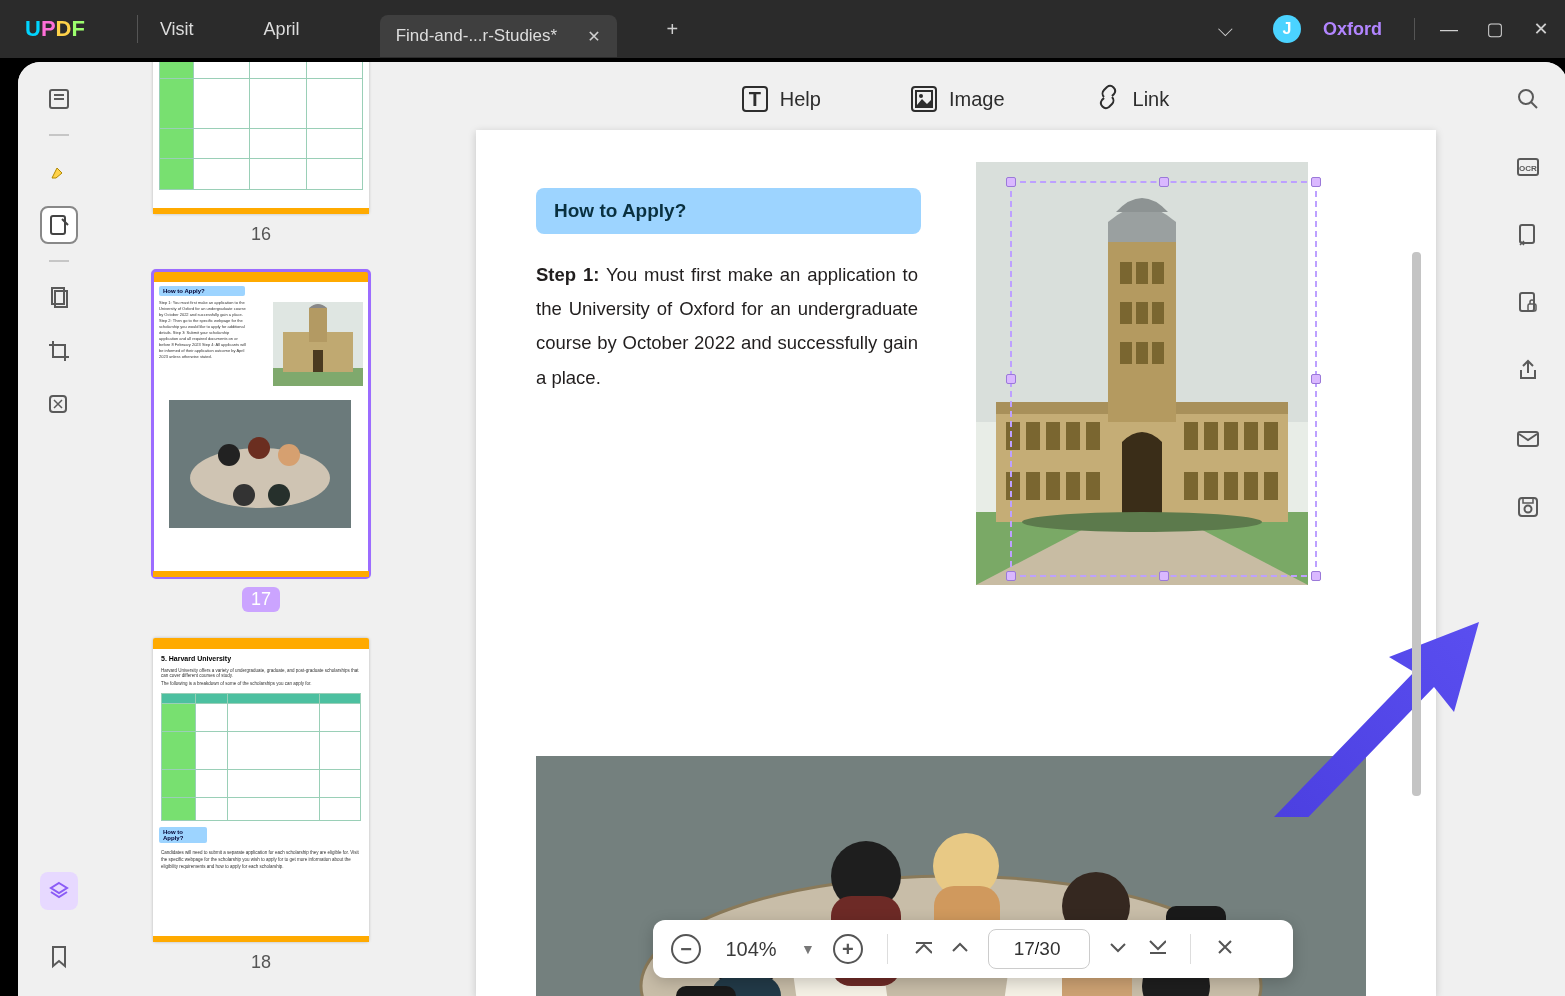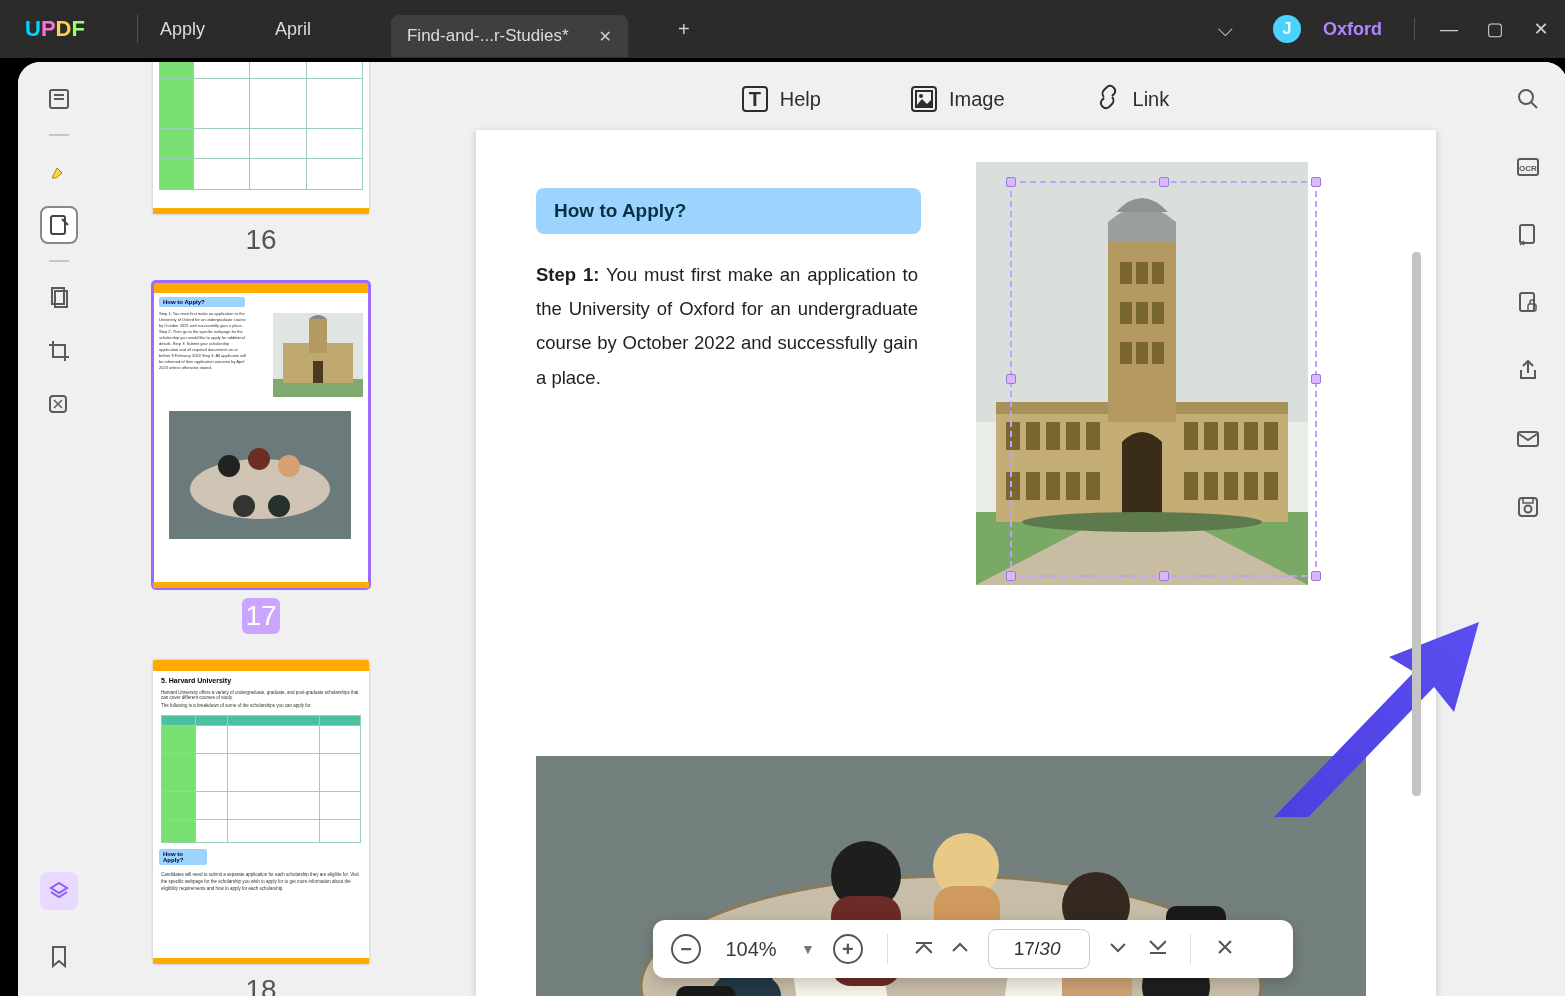--- a/index.html
+++ b/index.html
@@ -111,21 +111,21 @@
     margin: 0 auto;
     background:#fff;
     border-radius:3px;
     box-shadow: 0 0 3px rgba(0,0,0,.25);
     position:relative;
   }
   .thumb.active {
     outline:3px solid #9c6cff;
     outline-offset:-1px;
   }
-  .thumb-number { text-align:center; font-size:28px; color:#555; margin-top:10px; margin-bottom:26px;}
+  .thumb-number { text-align:center; font-size:18px; color:#555; margin-top:10px; margin-bottom:26px;}
   .thumb-number.active {
     background:#cba4ff; color:#fff;
     width:38px; border-radius:6px; margin-left:auto; margin-right:auto;
     padding:2px 0;
   }
   .thumb16 { height:166px; margin-top:-18px; }
   .thumb17 { height:306px; }
   .thumb18 { height:304px; }
   .yellow-top { height:11px; background:#ffaa00; border-radius:2px 2px 0 0;}
   .yellow-bottom { position:absolute; bottom:0; height:6px; width:100%; background:#ffaa00;}
@@ -238,35 +238,35 @@
   .dock-chev-down { font-size:14px; color:#777; }
   .dock-sep { width:1px; height:30px; background:#ddd; margin:0 6px;}
   .page-box {
     height:40px; width:102px;
     border:1px solid #ccc; border-radius:8px;
     display:flex; align-items:center; padding:0 8px;
   }
   .page-input {
     border:none; outline:none; font-size:19px; width:38px; text-align:right; color:#333;
   }
-  .page-total { font-size:19px; color:#333;font-style:italic;}
+  .page-total { font-size:19px; color:#333;}
   .nav-btn { color:#555; font-size:18px; cursor:pointer;}
   .thumb17-content { position:relative; height:calc(100% - 11px);}
   .mini-howto { background:#9dd4ff; font-size:6px; padding:2px 4px; margin:4px 6px; width:86px; border-radius:2px; font-weight:700; color:#003;}
   .mini-text { font-size:4px; color:#333; margin:3px 6px; width:88px; line-height:1.5;}
   .mini-photo1 { position:absolute; right:6px; top:16px; width:90px; height:84px; }
   .mini-photo2 { position:absolute; left:16px; top:114px; width:182px; height:128px;}
 </style>
 </head>
 <body>
 
 <div class="titlebar">
   <div class="logo"><span>U</span><span>P</span><span>D</span><span>F</span></div>
   <div class="tb-divider"></div>
-  <div class="tb-menu">Apply</div>
+  <div class="tb-menu">Visit</div>
   <div class="tb-menu">April</div>
   <div class="tab">
     <span>Find-and-...r-Studies*</span>
     <span class="tab-close">✕</span>
   </div>
   <div class="tab-plus">+</div>
   <div class="tb-right">
     <div class="tb-chevron">⌵</div>
     <div class="avatar">J</div>
     <div class="upgrade">Oxford</div>

